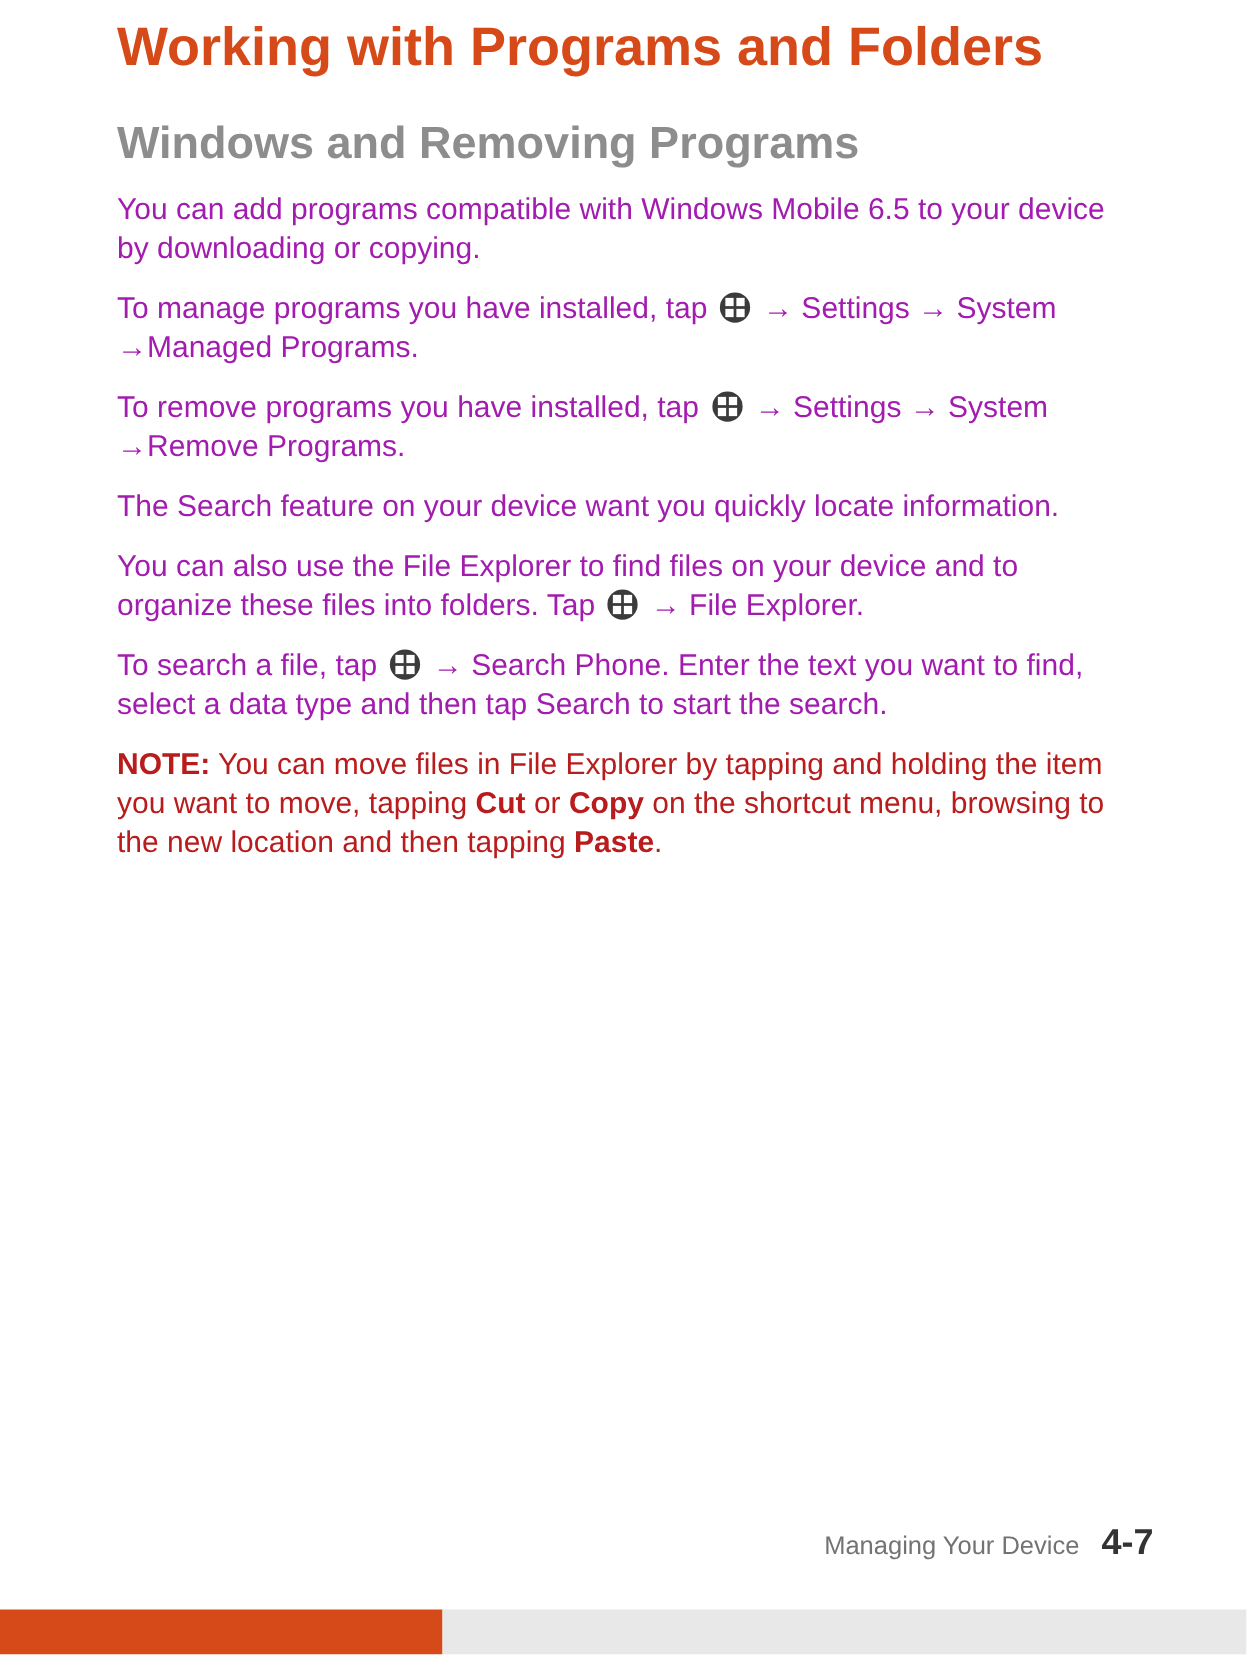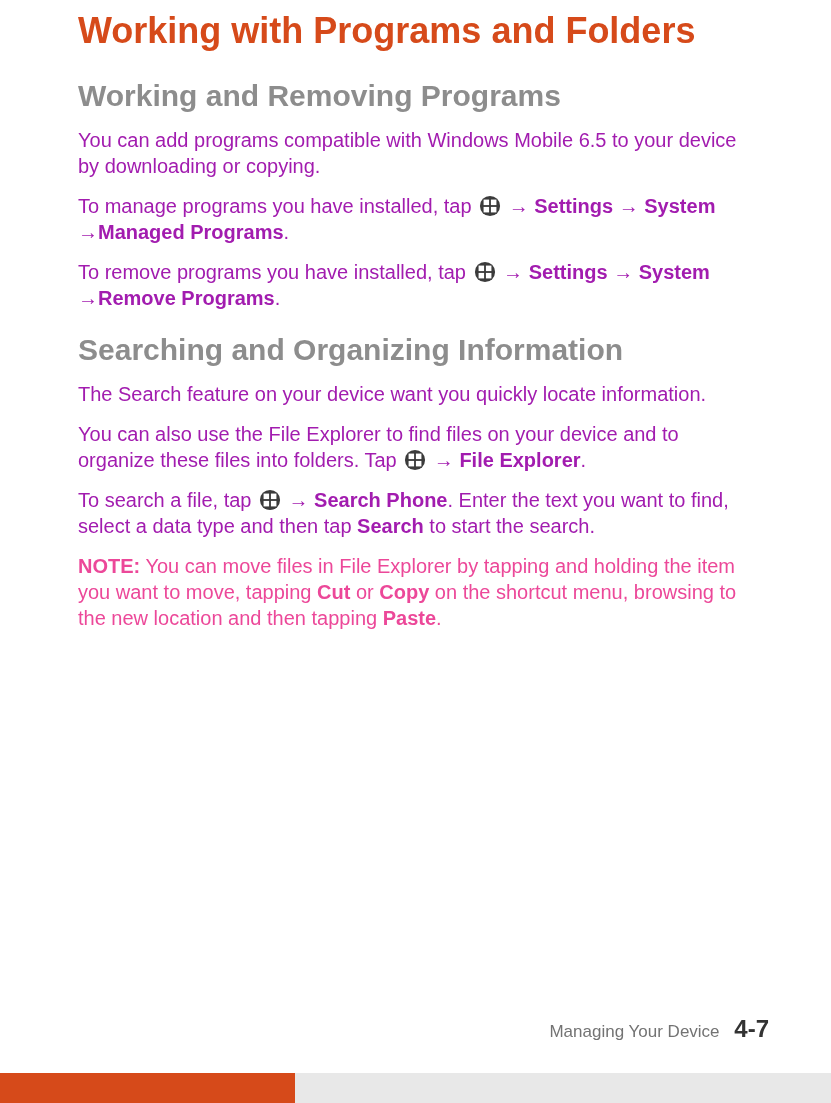--- a/index.html
+++ b/index.html
@@ -28,26 +28,26 @@
       font-weight: 700;
       margin-top: 22px;
       margin-bottom: 14px;
     }
     p.body {
       font-size: 20px;
       line-height: 1.3;
       margin-bottom: 14px;
       color: #a21caf;
     }
-    .bold { font-weight: 700; }
+    .bold { font-weight: 400; }
     .arrow { font-weight: 400; }
     .note-line {
       font-size: 20px;
       line-height: 1.3;
-      color: #ec4899;
+      color: #b91c1c;
       margin-bottom: 14px;
     }
     .note-label { font-weight: 700; }
     .note-bold { font-weight: 700; }
     .win-icon {
       display: inline-block;
       width: 22px;
       height: 22px;
       vertical-align: -4px;
       margin: 0 2px;
@@ -78,21 +78,21 @@
       right: 0;
       background: #e8e8e8;
     }
   </style>
 </head>
 <body>
 
 <div class="page">
   <h1 class="title">Working with Programs and Folders</h1>
 
-  <h2 class="subheading">Working and Removing Programs</h2>
+  <h2 class="subheading">Windows and Removing Programs</h2>
 
   <p class="body">You can add programs compatible with Windows Mobile 6.5 to your device by downloading or copying.</p>
 
   <p class="body">
     <span>To manage programs you have installed, tap </span><span class="win-icon"><svg viewBox="0 0 24 24">
           <circle cx="12" cy="12" r="11" fill="#3b3b3b"></circle>
           <g fill="#ffffff">
             <rect x="5" y="5" width="6" height="6"></rect>
             <rect x="13" y="5" width="6" height="6"></rect>
             <rect x="5" y="13" width="6" height="6"></rect>
@@ -108,21 +108,20 @@
           <g fill="#ffffff">
             <rect x="5" y="5" width="6" height="6"></rect>
             <rect x="13" y="5" width="6" height="6"></rect>
             <rect x="5" y="13" width="6" height="6"></rect>
             <rect x="13" y="13" width="6" height="6"></rect>
           </g>
         </svg></span>
     <span class="arrow">→</span><span class="bold"> Settings </span><span class="arrow">→</span><span class="bold"> System </span><span class="arrow">→</span><span class="bold">Remove Programs</span>.
   </p>
 
-  <h2 class="subheading">Searching and Organizing Information</h2>
 
   <p class="body">The Search feature on your device want you quickly locate information.</p>
 
   <p class="body">
     <span>You can also use the File Explorer to find files on your device and to organize these files into folders. Tap </span><span class="win-icon"><svg viewBox="0 0 24 24">
           <circle cx="12" cy="12" r="11" fill="#3b3b3b"></circle>
           <g fill="#ffffff">
             <rect x="5" y="5" width="6" height="6"></rect>
             <rect x="13" y="5" width="6" height="6"></rect>
             <rect x="5" y="13" width="6" height="6"></rect>

